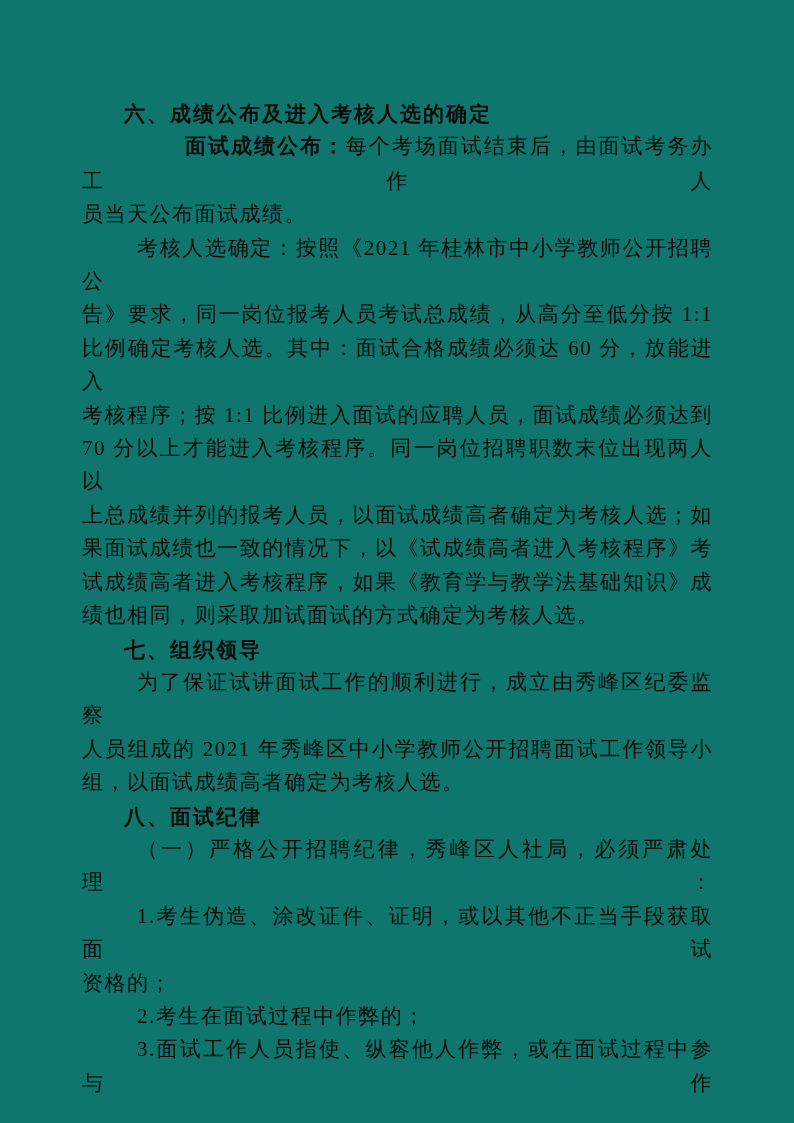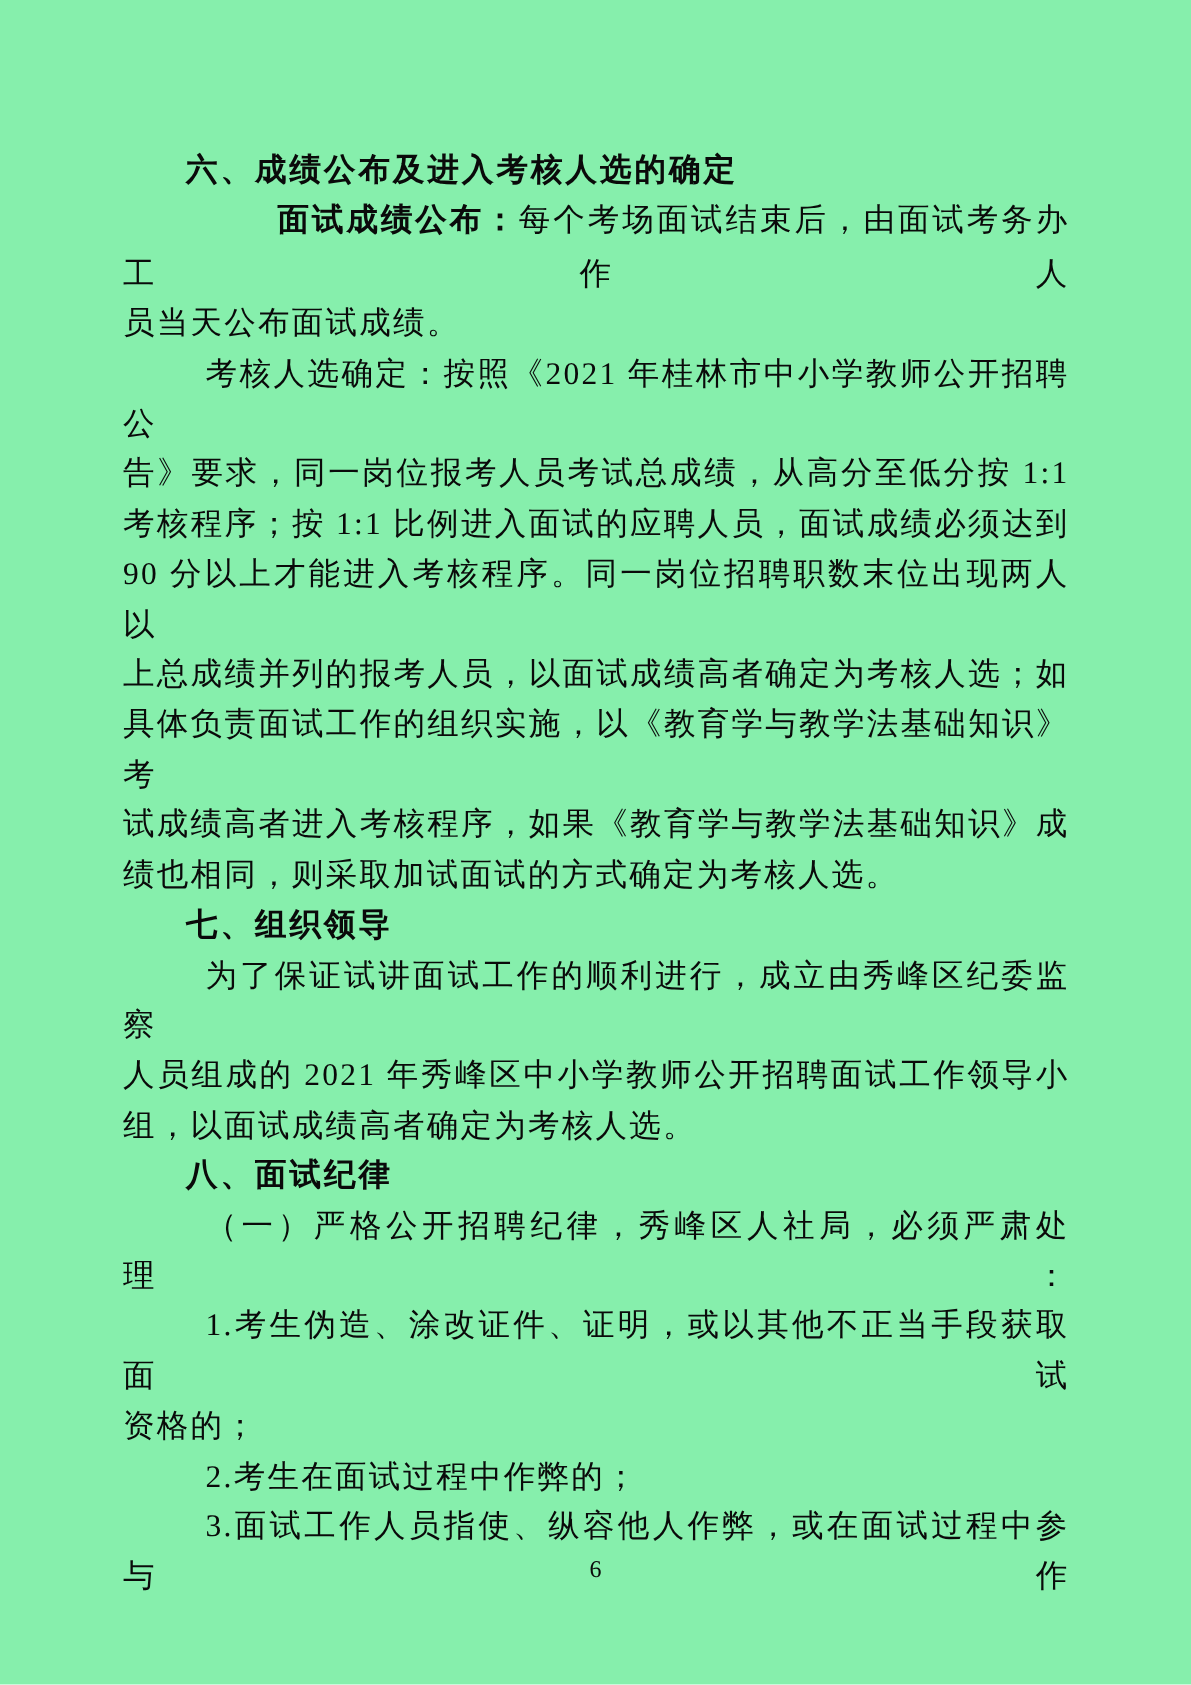--- a/index.html
+++ b/index.html
@@ -4,21 +4,21 @@
 <style>
   html, body {
     margin: 0;
     padding: 0;
     background: #ffffff;
   }
   .page {
     position: relative;
     width: 794px;
     height: 1123px;
-    background: #86efac;
+    background: #0f766e;
     color: #0a0a0a;
     font-family: "Liberation Serif", "DejaVu Serif", serif;
     overflow: hidden;
   }
   .content {
     position: absolute;
     left: 82px;
     top: 97px;
     width: 631px;
   }
@@ -65,24 +65,25 @@
 <div class="page">
   <div class="content">
 
     <div class="line heading">六、成绩公布及进入考核人选的确定</div>
 
     <div class="line indent-p justify"><span class="lead">面试成绩公布：</span><span>每个考场面试结束后，由面试考务办工作人</span></div>
     <div class="line">员当天公布面试成绩。</div>
 
     <div class="line indent-p justify">考核人选确定：按照《2021 年桂林市中小学教师公开招聘公</div>
     <div class="line justify">告》要求，同一岗位报考人员考试总成绩，从高分至低分按 1:1</div>
+    <div class="line justify">比例确定考核人选。其中：面试合格成绩必须达 60 分，放能进入</div>
     <div class="line justify">考核程序；按 1:1 比例进入面试的应聘人员，面试成绩必须达到</div>
-    <div class="line justify">90 分以上才能进入考核程序。同一岗位招聘职数末位出现两人以</div>
+    <div class="line justify">70 分以上才能进入考核程序。同一岗位招聘职数末位出现两人以</div>
     <div class="line justify">上总成绩并列的报考人员，以面试成绩高者确定为考核人选；如</div>
-    <div class="line justify">具体负责面试工作的组织实施，以《教育学与教学法基础知识》考</div>
+    <div class="line justify">果面试成绩也一致的情况下，以《试成绩高者进入考核程序》考</div>
     <div class="line justify">试成绩高者进入考核程序，如果《教育学与教学法基础知识》成</div>
     <div class="line">绩也相同，则采取加试面试的方式确定为考核人选。</div>
 
     <div class="line heading">七、组织领导</div>
 
     <div class="line indent-p justify">为了保证试讲面试工作的顺利进行，成立由秀峰区纪委监察</div>
     <div class="line justify">人员组成的 2021 年秀峰区中小学教师公开招聘面试工作领导小</div>
     <div class="line">组，以面试成绩高者确定为考核人选。</div>
 
     <div class="line heading">八、面试纪律</div>

